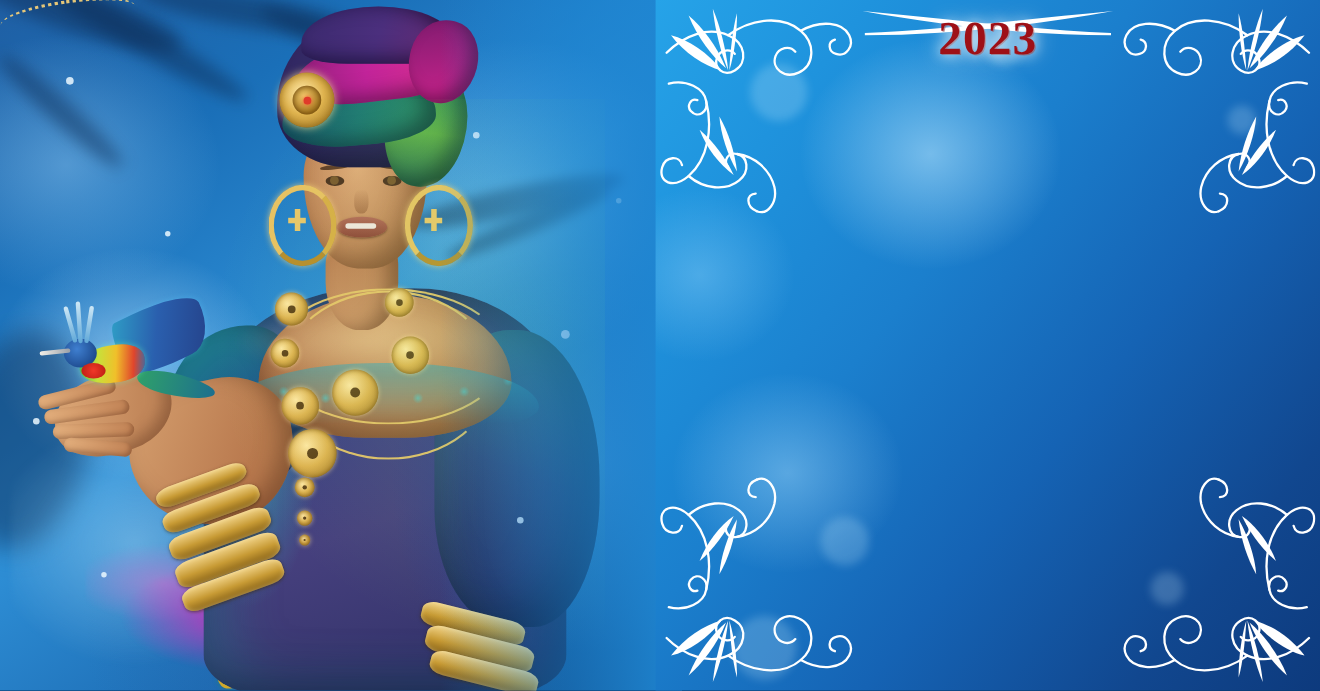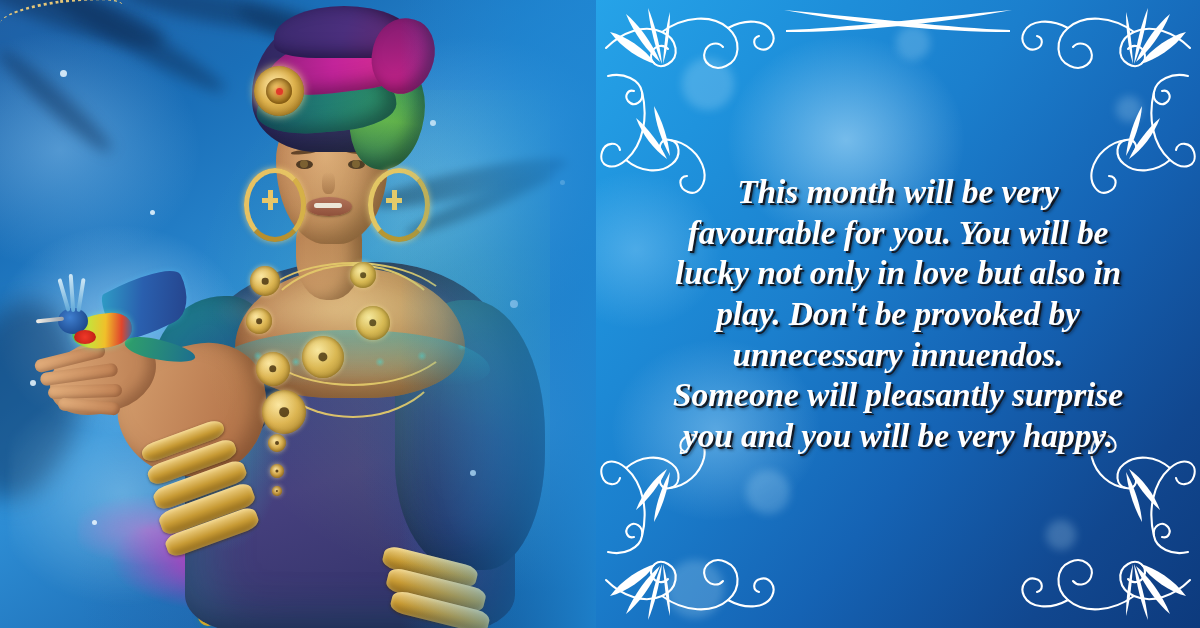--- a/index.html
+++ b/index.html
@@ -593,18 +593,18 @@
         <path d="M0 20 C 60 18, 140 8, 226 0 C 150 14, 70 22, 0 22 Z"></path>
       </svg>
     </div>
     <div class="sweep sw-top2">
       <svg viewBox="0 0 226 24" xmlns="http://www.w3.org/2000/svg">
         <path d="M0 20 C 60 18, 140 8, 226 0 C 150 14, 70 22, 0 22 Z"></path>
       </svg>
     </div>
 
     <div id="heading">
+      <div id="year">2023</div>
     </div>
 
-    <div id="body-text">This month will be very favourable for you. You will be lucky not only in love but also in play. Don't be provoked by unnecessary innuendos. Someone will pleasantly surprise you and you will be very happy.</div>
 
   </div>
 </div>
 
 </body></html>

